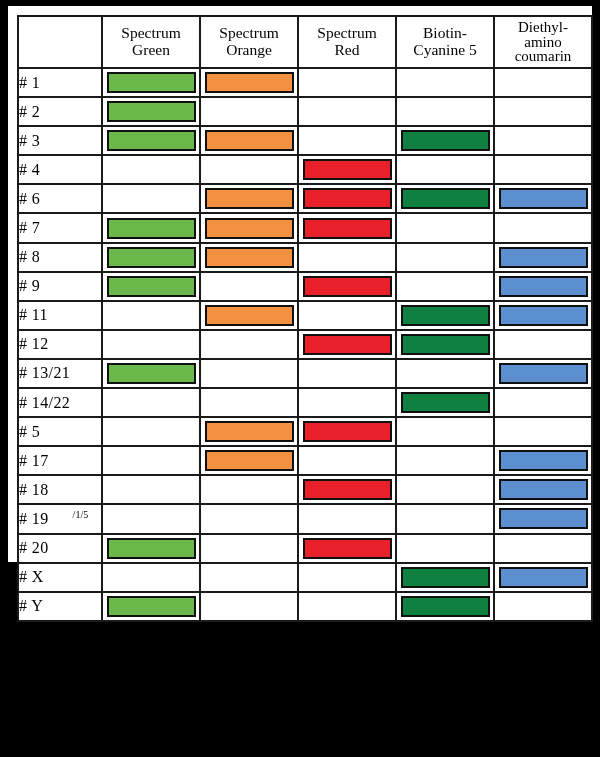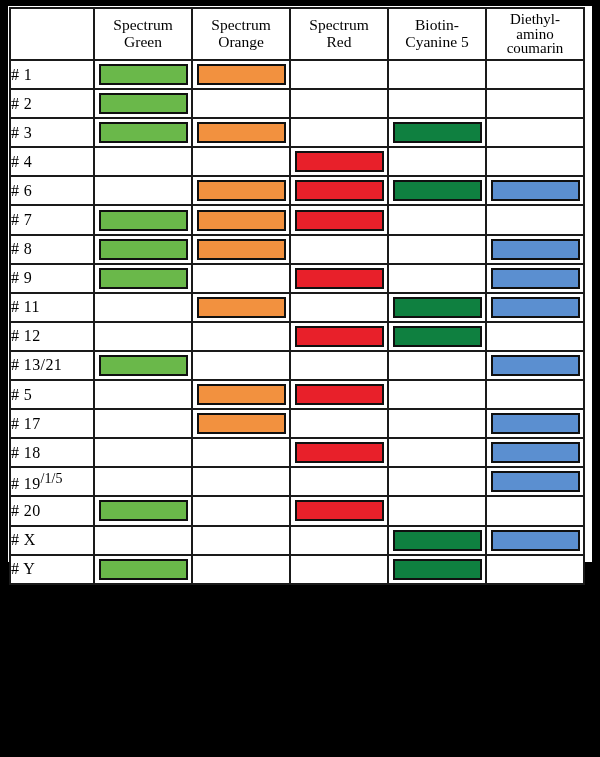--- a/index.html
+++ b/index.html
@@ -24,21 +24,21 @@
 
   
   #mat {
     position: absolute;
     left: 8px;
     top: 6px;
     width: 584px;
     height: 556px;
     background: #ffffff;
     box-sizing: border-box;
-    padding: 1px;
+    padding: 9px;
   }
 
   table.grid {
     border-collapse: collapse;
     width: 574px;
     table-layout: fixed;
     background: #ffffff;
   }
 
   table.grid th,
@@ -74,23 +74,24 @@
   td.rowlabel {
     text-align: left;
     padding-left: 8px;
     font-size: 16px;
     color: #000000;
     white-space: nowrap;
     vertical-align: middle;
     letter-spacing: 0.4px;
   }
   td.rowlabel sup {
-    font-size: 14px;
+    font-size: 10px;
     vertical-align: super;
     letter-spacing: 0;
+    margin-left: 24px;
   }
 
   td.cell {
     vertical-align: middle;
     padding: 0;
   }
 
   .bar {
     display: block;
     height: 21px;
@@ -280,20 +281,30 @@
               <span class="bar" style="background: rgb(106, 184, 74); border-color: rgb(16, 16, 16);"></span>
             </td>
             <td class="cell"></td>
             <td class="cell"></td>
             <td class="cell"></td>
             <td class="cell">
               <span class="bar" style="background: rgb(91, 143, 208); border-color: rgb(16, 16, 16);"></span>
             </td>
           </tr>
           <tr>
+            <td class="rowlabel"><span># 14/22</span></td>
+            <td class="cell"></td>
+            <td class="cell"></td>
+            <td class="cell"></td>
+            <td class="cell">
+              <span class="bar" style="background: rgb(15, 128, 64); border-color: rgb(16, 16, 16);"></span>
+            </td>
+            <td class="cell"></td>
+          </tr>
+          <tr>
             <td class="rowlabel"><span># 5</span></td>
             <td class="cell"></td>
             <td class="cell">
               <span class="bar" style="background: rgb(242, 145, 63); border-color: rgb(16, 16, 16);"></span>
             </td>
             <td class="cell">
               <span class="bar" style="background: rgb(232, 32, 42); border-color: rgb(16, 16, 16);"></span>
             </td>
             <td class="cell"></td>
             <td class="cell"></td>

